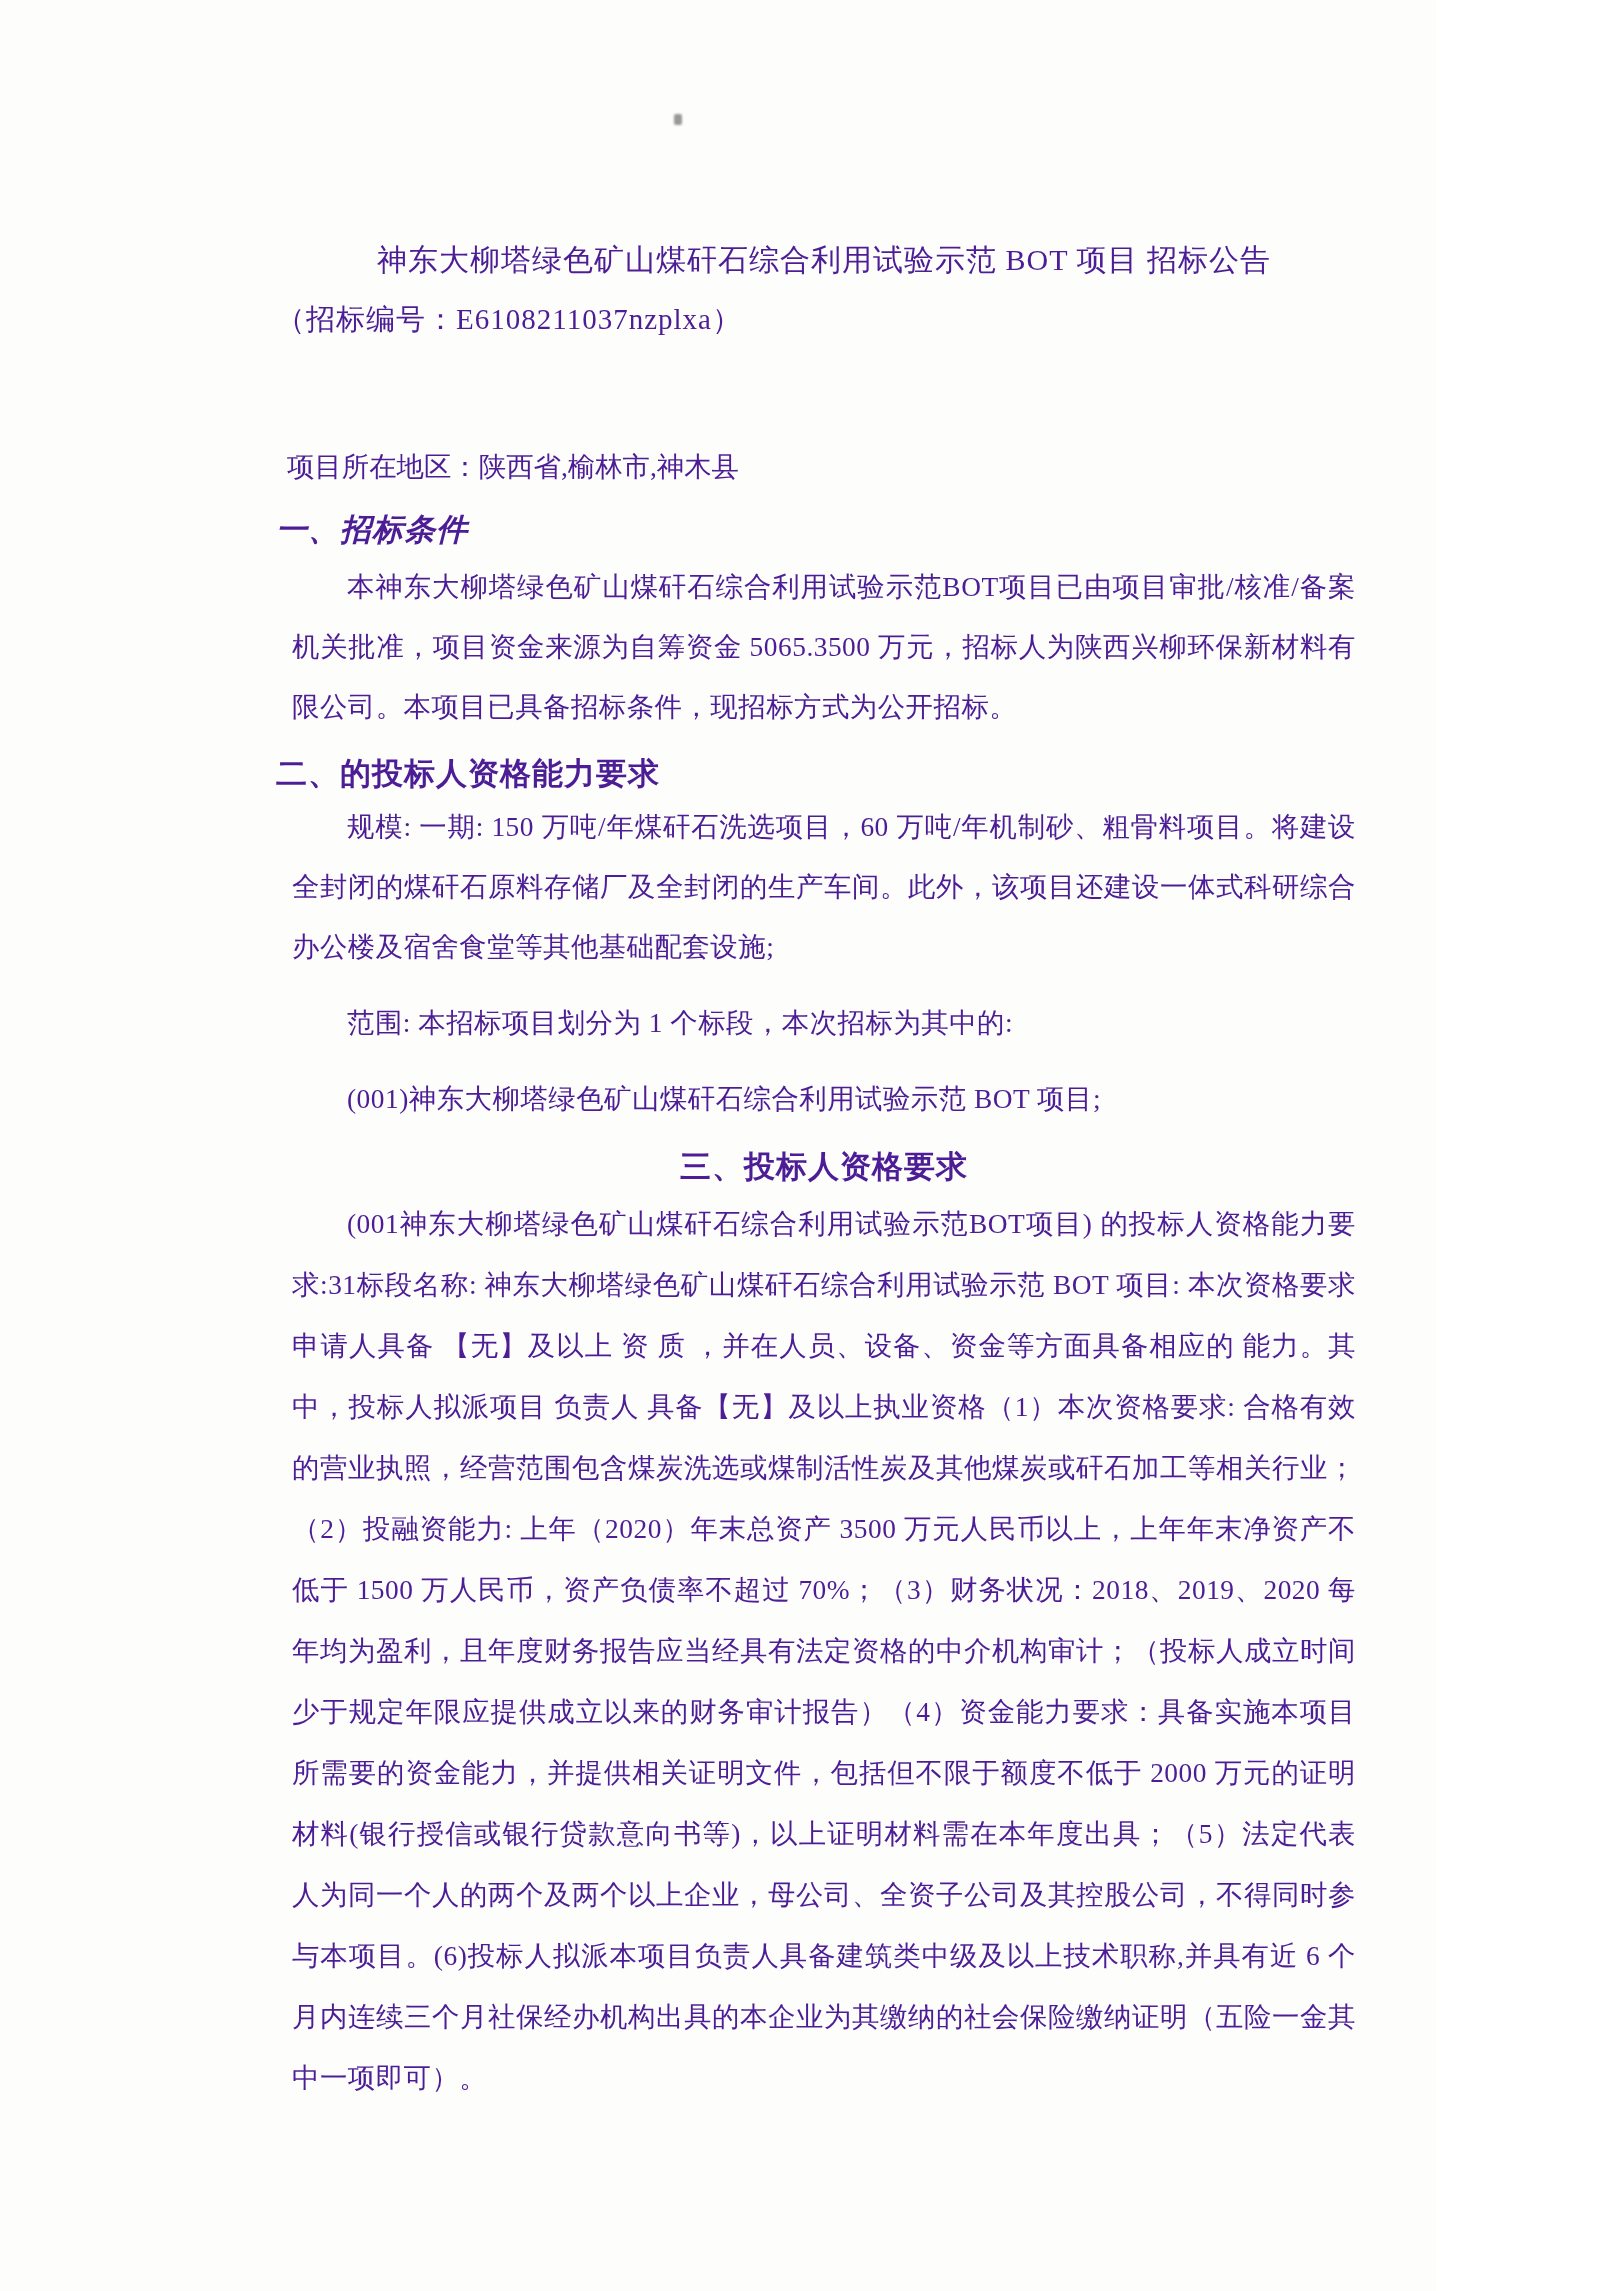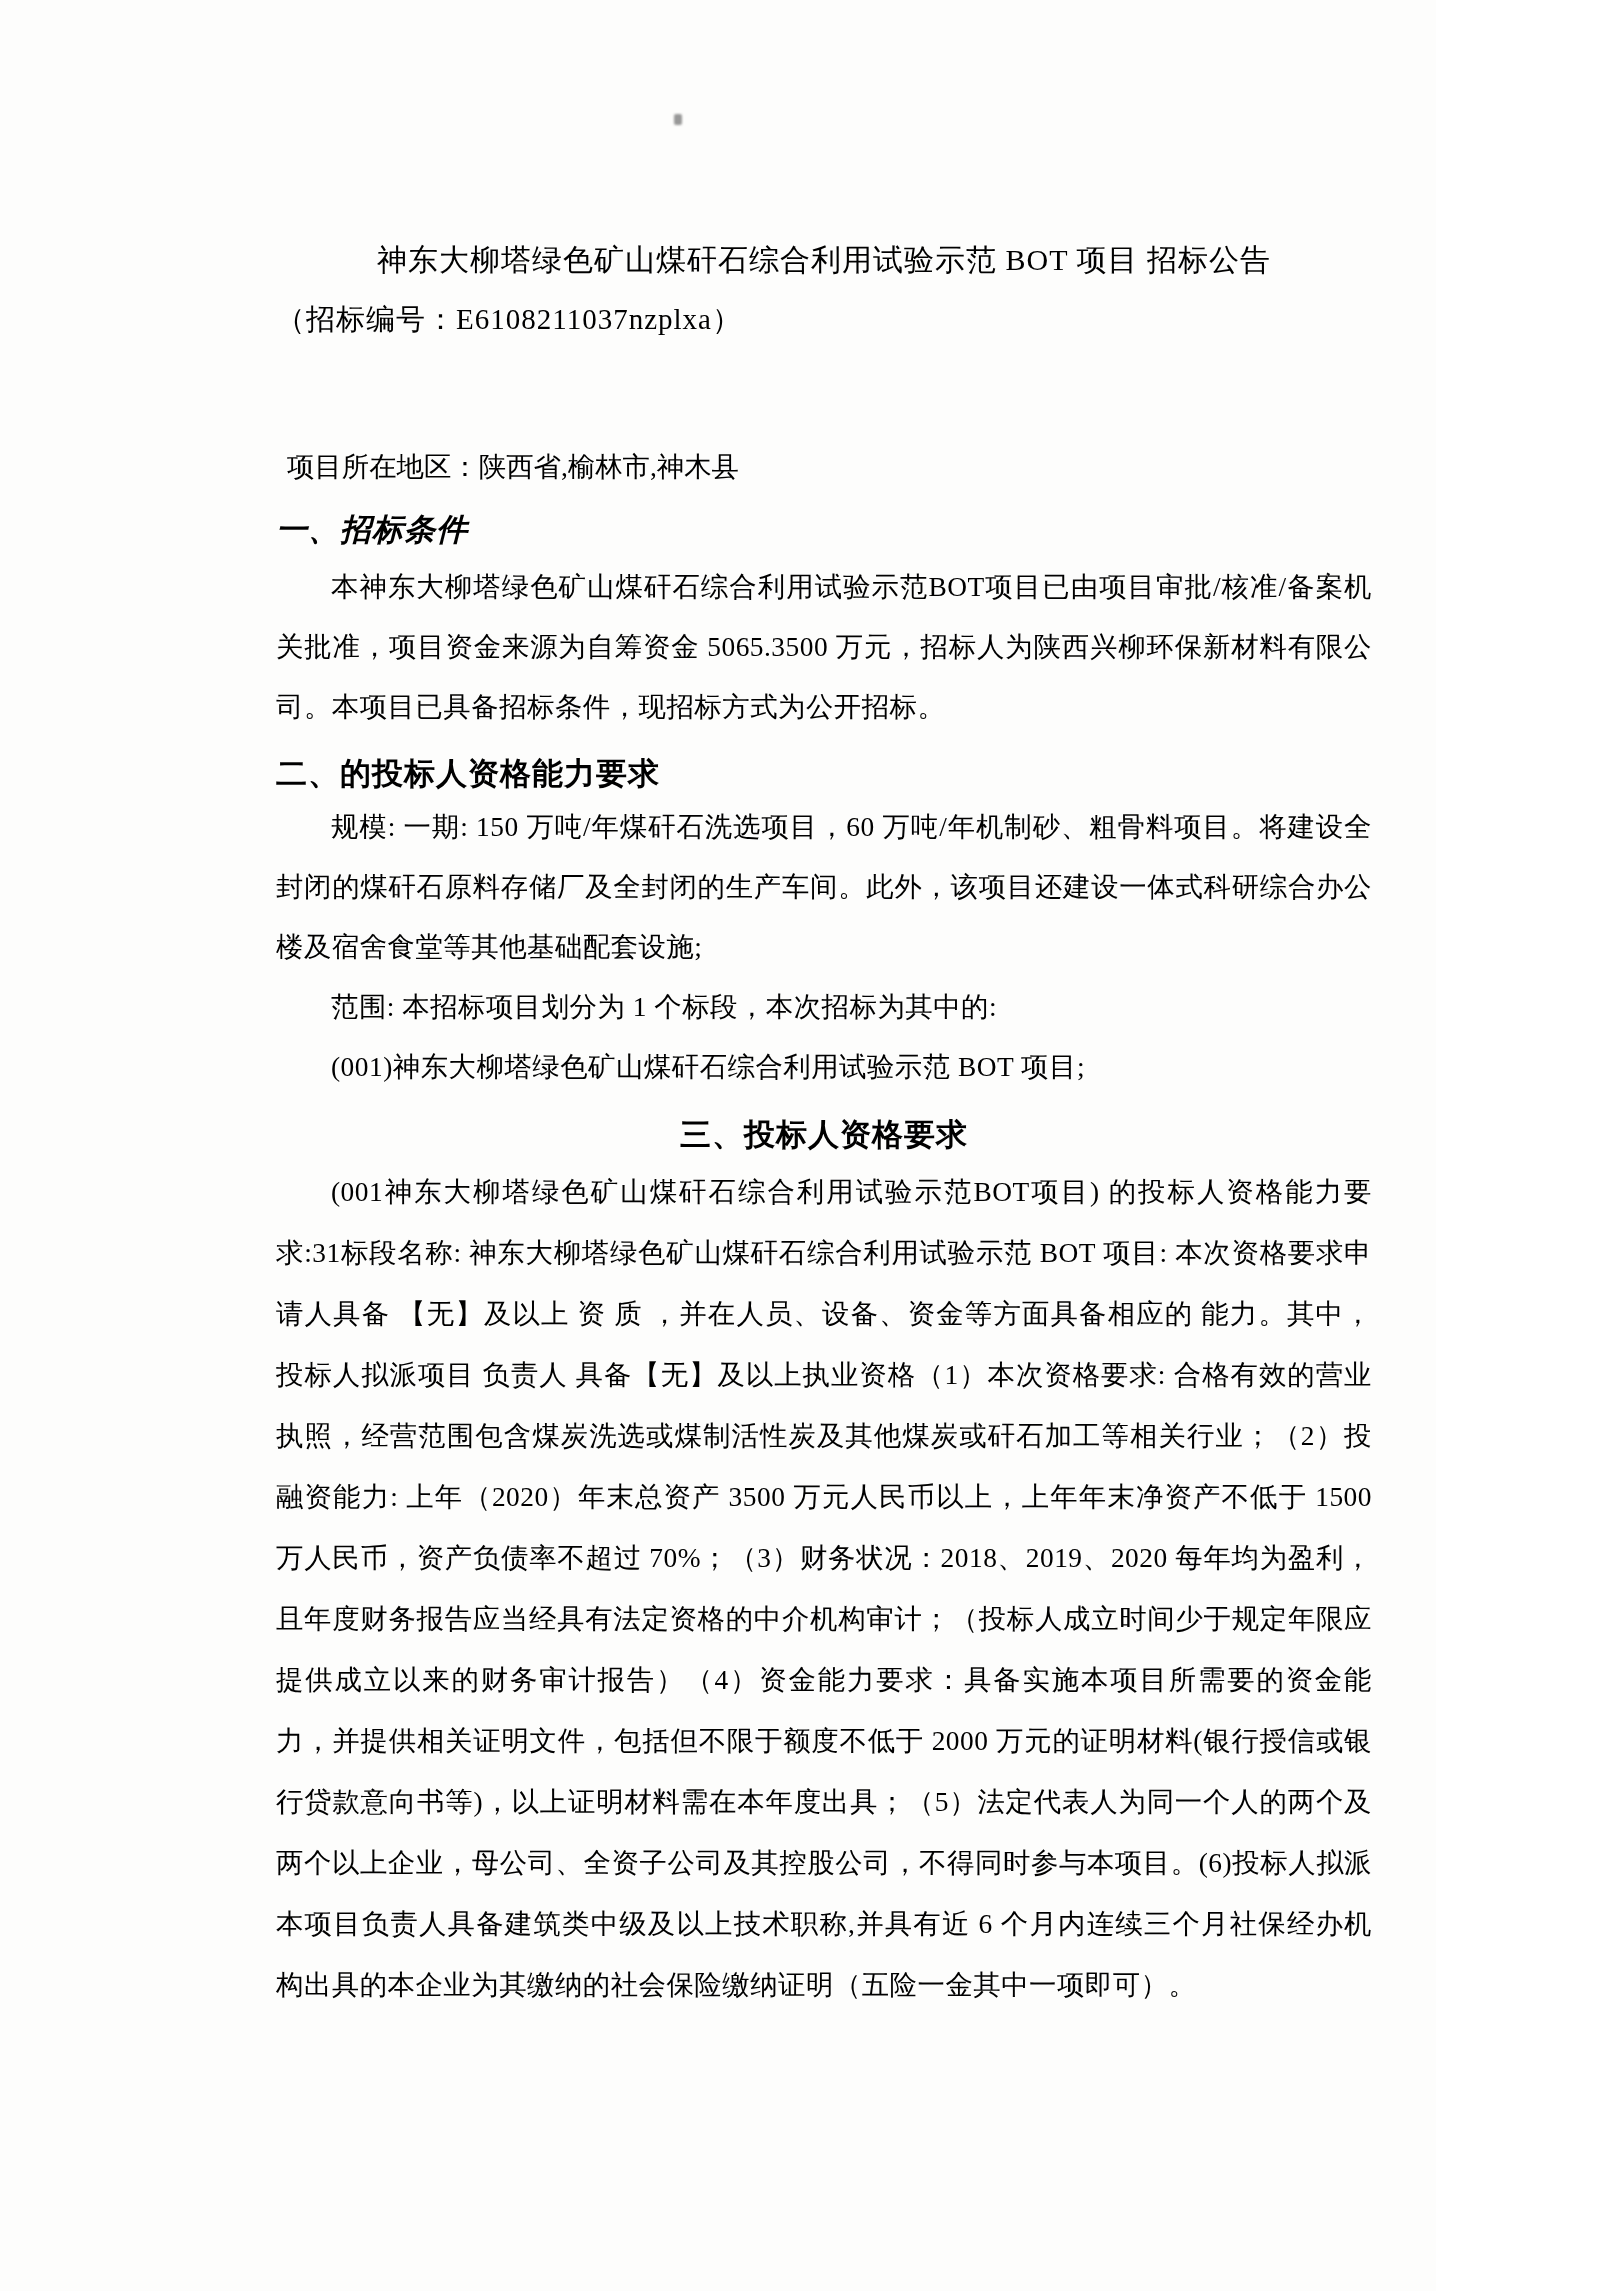--- a/index.html
+++ b/index.html
@@ -6,21 +6,21 @@
     margin: 0;
     padding: 0;
     background: #ffffff;
   }
   .page {
     position: relative;
     width: 1436px;
     height: 2292px;
     background: #fdfdfc;
     overflow: hidden;
-    color: #000000;
+    color: #4c1d95;
     font-family: "Liberation Serif", "DejaVu Serif", serif;
   }
   .content {
     position: absolute;
     left: 276px;
     top: 0;
     width: 1096px;
   }
   .doc-title {
     margin: 239px 0 0 0;
@@ -49,21 +49,21 @@
     font-weight: 700;
     font-size: 31px;
     line-height: 39px;
     margin: 0;
     letter-spacing: 1px;
   }
   .sec-heading.s1 { margin-top: 23.5px; font-style: italic; }
   .sec-heading.s2 { margin-top: 17.6px; }
   .sec-heading.s3 { margin-top: 17.6px; text-align: center; }
   .para {
-    margin: 0;
+    margin: 16px;
     font-size: 27.4px;
     line-height: 60px;
     text-align: justify;
     text-align-last: left;
     text-indent: 55px;
     letter-spacing: 0.5px;
   }
   .para.first { margin-top: 7.8px; }
   .para.scale { margin-top: 3.9px; }
   .para.long  { margin-top: 7.8px; line-height: 61px; }

